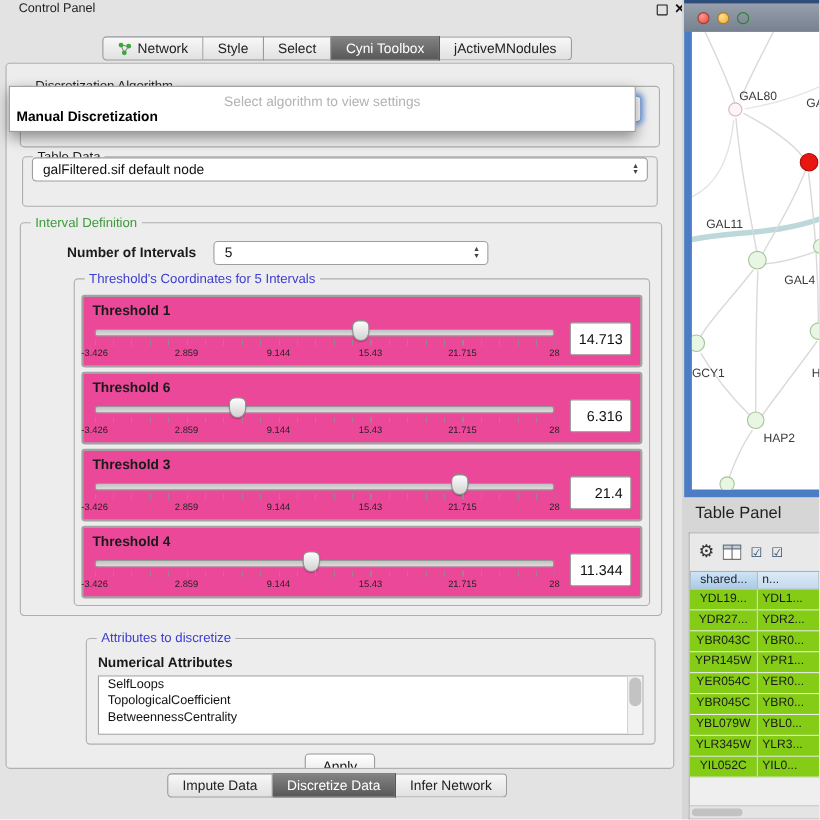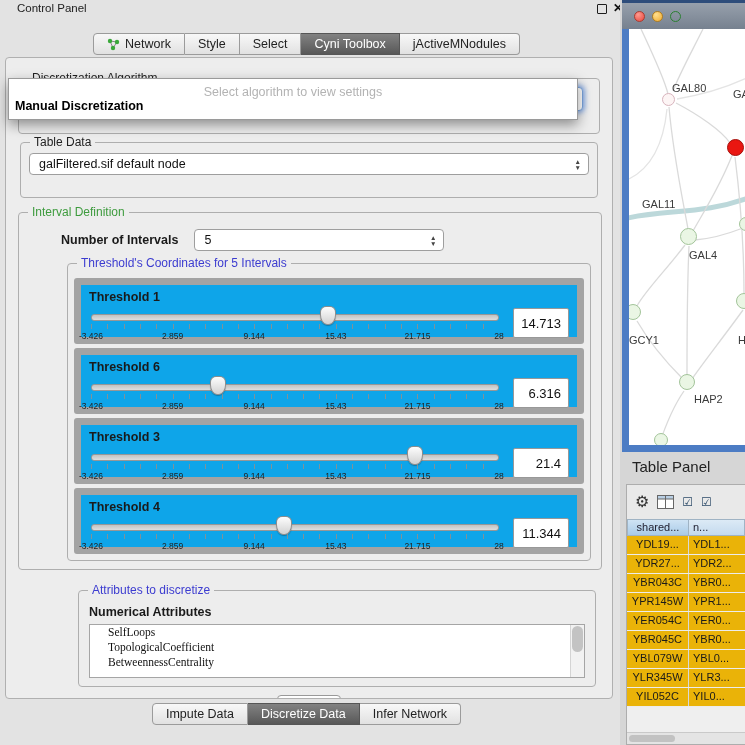--- a/index.html
+++ b/index.html
@@ -25,46 +25,46 @@
   
   .cp-body{position:absolute; left:5px; top:57px; width:608px; height:642px; background:#ededed; border:1px solid #b0b0b0; border-radius:4px; box-sizing:border-box; overflow:hidden;}
   .group{position:relative; border:1px solid #aeaeae; border-radius:4px; background:#ededed;}
   .gtitle{position:absolute; top:-7px; left:9px; background:#ededed; padding:0 4px; font-size:12px; line-height:13px; color:#222; white-space:nowrap;}
   .gtitle.green{color:#3e9b3e;}
   .gtitle.blue{color:#3c3cd0;}
 
   .alg-group{margin:20px 12px 0 12px; height:54px;}
   .alg-combo{position:absolute; left:6px; right:16px; top:8px; height:22px; background:#fff; border:1px solid #7aa4dc; border-radius:4px; box-shadow:0 0 5px 2px rgba(100,150,230,.75);}
 
-  .td-group{margin:8px 14px 0 14px; height:44px; padding-top:10px; box-sizing:content-box;}
+  .td-group{margin:8px 14px 0 14px; height:44px; box-sizing:content-box;}
   .combo{position:relative; height:22px; background:#fff; border:1px solid #9e9e9e; border-radius:4px; font-size:12.5px; line-height:20px; padding:0 26px 0 9px; color:#111; box-sizing:border-box; cursor:default;}
   .combo .arrows{position:absolute; right:7px; top:50%; transform:translateY(-50%); display:flex; flex-direction:column; align-items:center; font-size:6.5px; line-height:5px; color:#444; gap:1px;}
   .td-combo{margin:0 8px;}
 
   .interval-group{margin:14px 10px 0 12px; padding:16px 8px 8px 8px;}
   .noi-row{display:flex; align-items:center; padding-left:34px;}
   .noi-label{font-weight:bold; font-size:12.5px; margin-right:16px;}
   .noi-combo{width:250px;}
 
   .thr-group{margin:12px 2px 0 40px; padding:14px 4px 2px 4px;}
-  .th-panel{border:7px solid #a3a3a3; border-radius:3px; margin:0 2px 4px 2px; height:66px; padding:5px 8px 2px 8px; box-sizing:border-box; background:#0ea5e9;}
+  .th-panel{border:2px solid #a3a3a3; border-radius:3px; margin:0 2px 4px 2px; height:66px; padding:5px 8px 2px 8px; box-sizing:border-box; background:#ec4899;}
   .th-label{font-weight:bold; font-size:12.5px;}
   .th-row{display:flex; align-items:flex-start; margin-top:1px;}
   .slider-wrap{flex:1; position:relative; height:40px; margin-right:12px;}
   .track{position:absolute; left:2px; right:2px; top:9px; height:5px; background:linear-gradient(#c2c2c2,#dedede); border:1px solid #979797; border-radius:3px;}
   .thumb{position:absolute; top:1px; width:14px; height:17px; background:linear-gradient(#fdfdfd,#d2d2d2); border:1px solid #8d8d8d; border-radius:6px 6px 7px 7px/6px 6px 10px 10px; box-shadow:0 1px 1px rgba(0,0,0,.25); cursor:default;}
   .ticks{position:absolute; left:2px; right:2px; top:19px; height:5px; background:repeating-linear-gradient(90deg,#8f8f8f 0 1px,transparent 1px 4%); opacity:.85;}
   .tick-labels{position:absolute; left:2px; right:2px; top:26px; height:11px;}
   .tick-labels span{position:absolute; transform:translateX(-50%); font-size:8.5px; color:#222; white-space:nowrap;}
   .th-value{width:56px; height:30px; margin-top:3px; background:#fff; border:1px solid #989898; border-radius:2px; font-family:inherit; font-size:13px; text-align:right; padding:0 7px; box-sizing:border-box; color:#111;}
 
   .attrs-group{margin:20px 16px 0 72px; padding:14px 10px 8px 10px;}
   .attrs-sub{font-weight:bold; font-size:12.5px; margin-bottom:5px;}
   .listbox{position:relative; height:52px; background:#fff; border:1px solid #a5a5a5; overflow:hidden;}
-  .list-item{font-size:11.5px; line-height:15px; padding-left:18px; color:#111; white-space:nowrap;font-family:Liberation Serif, serif;}
+  .list-item{font-size:11.5px; line-height:15px; padding-left:8px; color:#111; white-space:nowrap;}
   .vscroll{position:absolute; right:0; top:0; bottom:0; width:13px; background:#f2f2f2; border-left:1px solid #d4d4d4;}
   .vthumb{position:absolute; left:1px; right:1px; top:1px; height:26px; background:#c3c3c3; border-radius:6px;}
 
   .apply-btn{display:block; margin:8px auto 0; width:64px; height:23px; background:linear-gradient(#ffffff,#e4e4e4); border:1px solid #999; border-radius:4px; font-size:12.5px; font-family:inherit; color:#111;}
 
   
   .dropdown{position:absolute; left:8px; top:78px; width:570px; background:#fff; border:1px solid #9a9a9a; box-shadow:0 5px 12px rgba(0,0,0,.4); z-index:40; padding:6px 0; box-sizing:border-box;}
   .dd-placeholder{text-align:center; color:#b3b3b3; font-size:12.5px; line-height:14px;}
   .dd-item{font-size:12.5px; line-height:14px; padding:0 6px; color:#000; white-space:nowrap;}
   .dd-item.bold{font-weight:bold;}
@@ -88,21 +88,21 @@
   .tp-title{position:absolute; left:12px; top:458px; font-size:15px; color:#222;}
   .tp{position:absolute; left:6px; top:484px; width:119px; height:261px; background:#efefef; border:1px solid #adadad; border-right:none; box-sizing:border-box; overflow:hidden;}
   .tp-toolbar{height:34px; display:flex; align-items:center; gap:8px; padding-left:8px; background:#e9e9e9;}
   .gear-icon{font-size:16px; color:#333; line-height:16px;}
   .check-icon{font-size:12px; color:#2c4a68; line-height:12px;}
   .tp-table{}
   .tp-hrow{display:flex; height:17px;}
   .tp-hcell{box-sizing:border-box; border:1px solid #9fb3c4; border-left:none; font-size:11px; line-height:15px; background:linear-gradient(#dceaf6,#c4daee); color:#223; overflow:hidden; white-space:nowrap;}
   .tp-hcell.c0{width:62px; border-left:1px solid #9fb3c4; text-align:center; background:linear-gradient(#cfe3f4,#a9cbe8);}
   .tp-hcell.c1{flex:1; text-align:left; padding-left:4px;}
-  .tp-row{display:flex; height:18px; background:#eab308; border-bottom:1px solid #ececec;}
+  .tp-row{display:flex; height:18px; background:#84cc16; border-bottom:1px solid #ececec;}
   .tp-cell{box-sizing:border-box; font-size:11px; line-height:17px; overflow:hidden; white-space:nowrap;}
   .tp-cell.c0{width:62px; text-align:center; border-right:1px solid #d8d8d8;}
   .tp-cell.c1{flex:1; padding-left:4px;}
   .hscroll{position:absolute; left:0; right:0; bottom:0; height:11px; background:#e4e4e4; border-top:1px solid #c9c9c9;}
   .hthumb{position:absolute; left:2px; top:2px; width:46px; height:7px; background:#c2c2c2; border-radius:4px;}
 </style>
 </head>
 <body>
 
 <div id="app">
@@ -321,21 +321,21 @@
           <div class="net-node red" style="left: 98px; top: 110px; width: 17px; height: 17px;"></div>
           <div class="net-node green" style="left: 51px; top: 199px; width: 17px; height: 17px;"></div>
           <div class="net-node green" style="left: -4px; top: 275px; width: 16px; height: 16px;"></div>
           <div class="net-node green" style="left: 107px; top: 264px; width: 16px; height: 16px;"></div>
           <div class="net-node green" style="left: 50px; top: 345px; width: 16px; height: 16px;"></div>
           <div class="net-node green" style="left: 110px; top: 188px; width: 14px; height: 14px;"></div>
           <div class="net-node green" style="left: 25px; top: 404px; width: 14px; height: 14px;"></div>
           <div class="net-label" style="left: 43px; top: 53px;">GAL80</div>
           <div class="net-label" style="left: 104px; top: 59px;">GA</div>
           <div class="net-label" style="left: 13px; top: 169px;">GAL11</div>
-          <div class="net-label" style="left: 60px; top: 220px;">GAL4</div>
+          <div class="net-label" style="left: 84px; top: 220px;">GAL4</div>
           <div class="net-label" style="left: 0px; top: 305px;">GCY1</div>
           <div class="net-label" style="left: 109px; top: 305px;">H</div>
           <div class="net-label" style="left: 65px; top: 364px;">HAP2</div>
         </div>
     </div>
 
     <div class="tp-title">Table Panel</div>
 
     <div class="tp">
       <div class="tp-toolbar">

